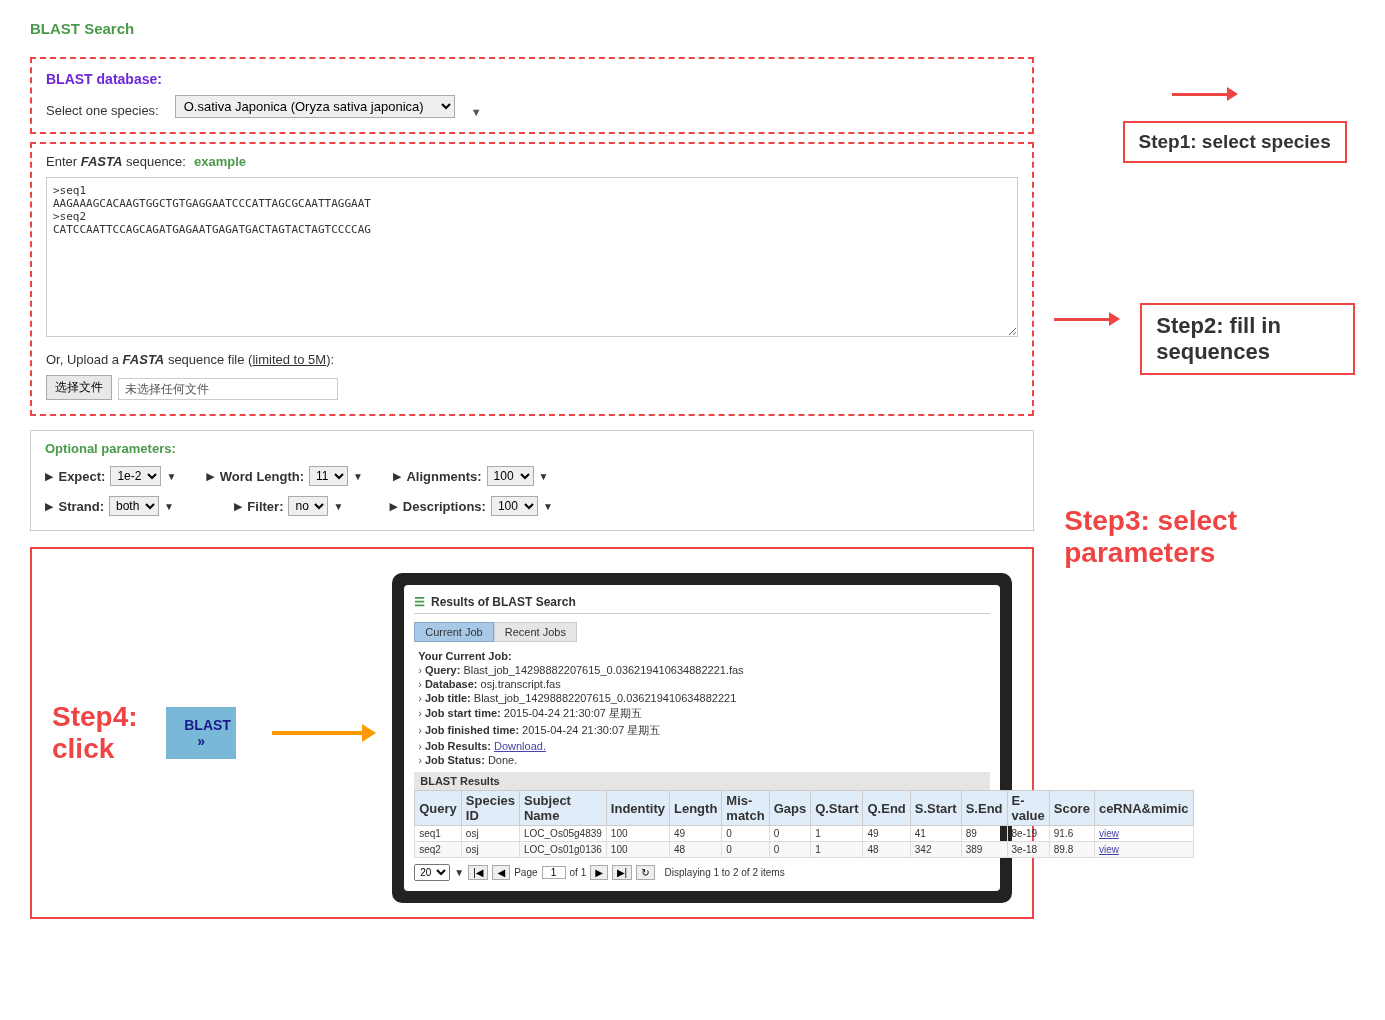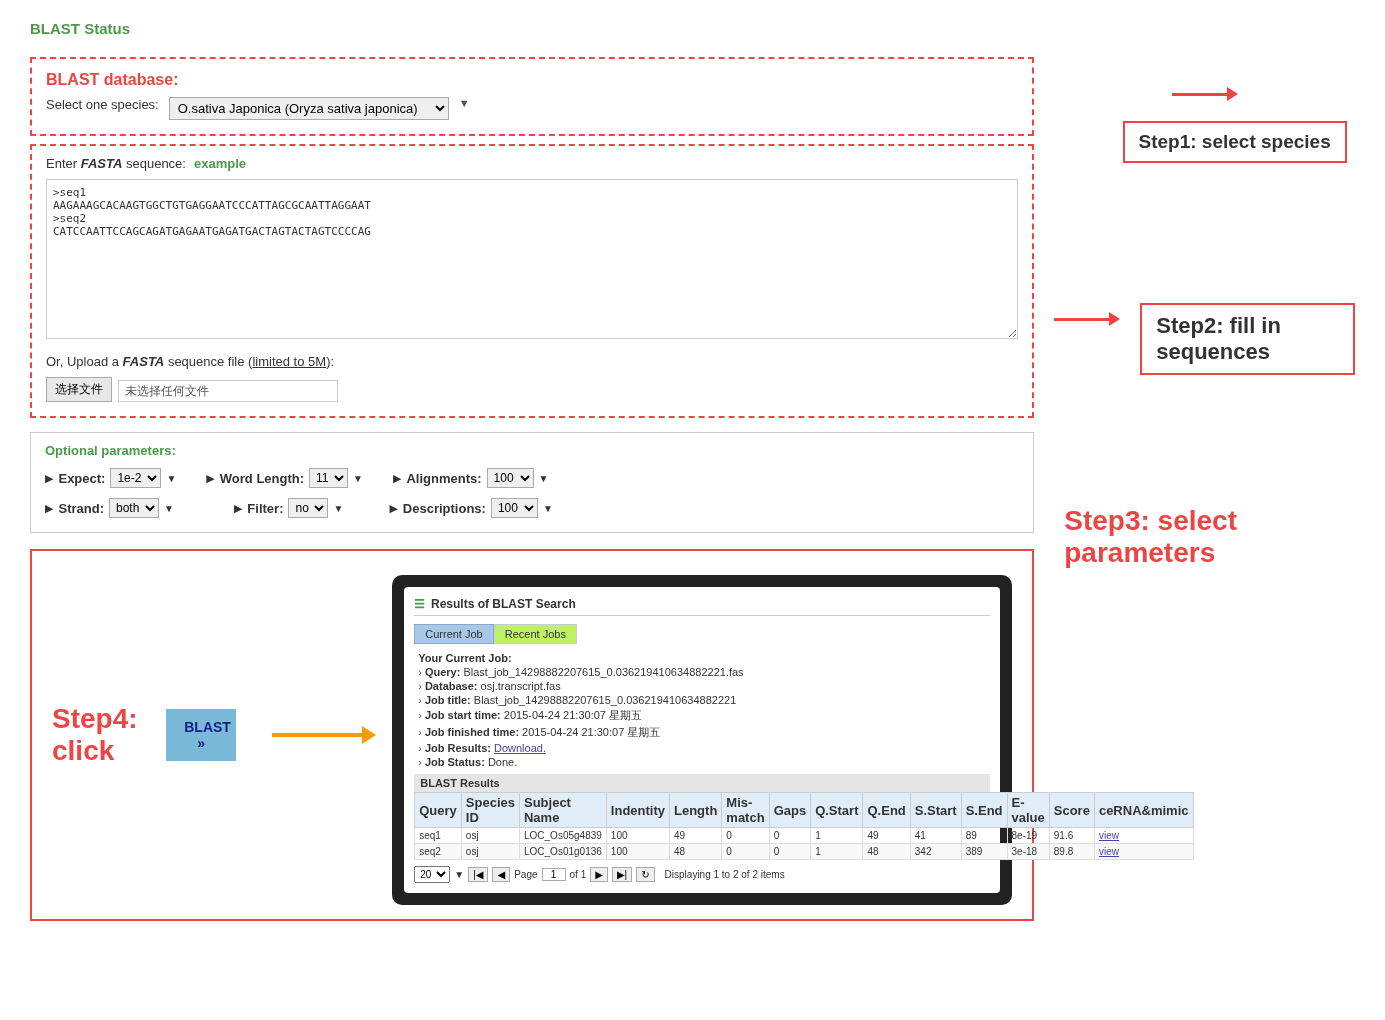--- a/index.html
+++ b/index.html
@@ -20,30 +20,30 @@
 
     
     .blast-db-section {
       border: 2px dashed #e44;
       padding: 12px 14px 14px 14px;
       margin-bottom: 0;
       position: relative;
     }
 
     .blast-db-label {
-      color: #ef4444;
-      font-size: 16px;
+      color: #6d28d9;
+      font-size: 14px;
       font-weight: bold;
       margin-bottom: 8px;
     }
 
     .species-row {
       display: flex;
-      align-items: flex-start;
-      gap: 10px;
+      align-items: flex-end;
+      gap: 16px;
       margin-bottom: 0;
       margin-top: 8px;
     }
 
     .species-label {
       font-size: 13px;
       color: #333;
       white-space: nowrap;
     }
 
@@ -251,21 +251,21 @@
       display: flex;
       gap: 0;
       margin-bottom: 8px;
     }
 
     .tab {
       padding: 3px 10px;
       font-size: 11px;
       border: 1px solid #ccc;
       cursor: pointer;
-      background: #bef264;
+      background: #e5e5e5;
     }
 
     .tab.active {
       background: #a8c8e8;
       border-color: #88aacc;
     }
 
     .current-job-section {
       font-size: 11px;
       color: #333;
@@ -423,21 +423,21 @@
       display: flex;
       flex-direction: column;
       gap: 0;
     }
   </style>
 </head>
 <body>
 
 <div>
 
-  <div class="page-title">BLAST Status</div>
+  <div class="page-title">BLAST Search</div>
 
   <div class="full-layout">
 
     <div class="content-col" style="flex: 0 0 580px;">
 
       <div class="blast-db-section">
         <div class="blast-db-label">BLAST database:</div>
         <div class="species-row">
           <span class="species-label">Select one species:</span>
           <select class="species-select">

